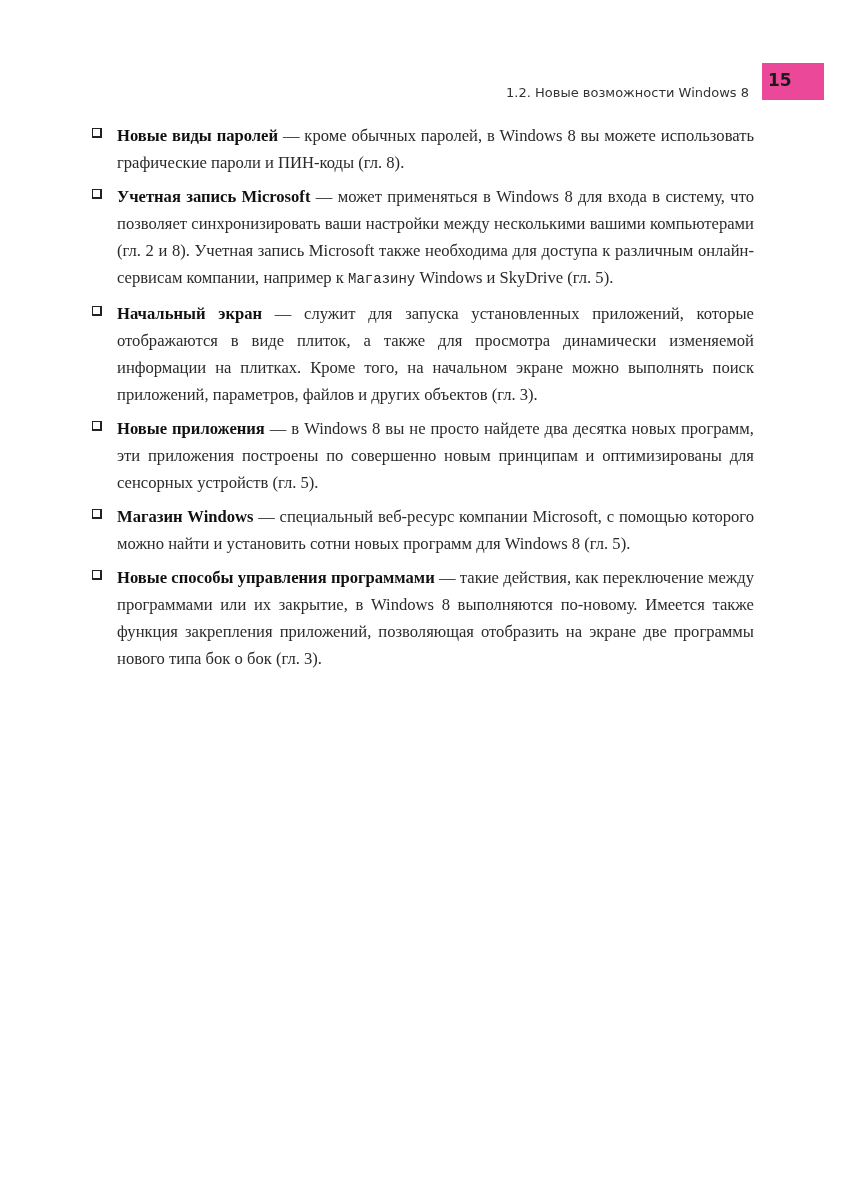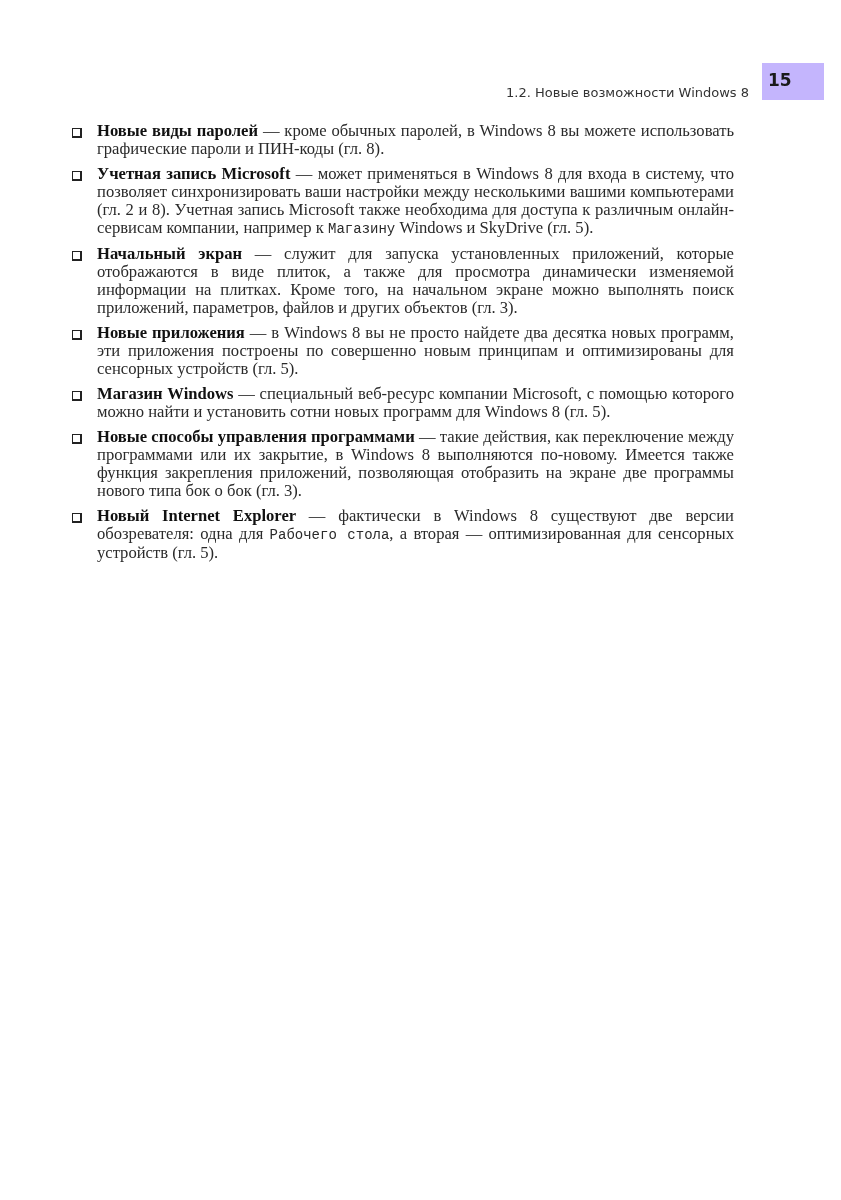--- a/index.html
+++ b/index.html
@@ -6,29 +6,29 @@
   body { width: 841px; height: 1200px; position: relative; overflow: hidden; }
   .header {
     position: absolute; top: 63px; left: 0; width: 841px; height: 37px;
   }
   .running-title {
     position: absolute; right: 92px; top: 10px;
     font-family: "DejaVu Sans", sans-serif; font-size: 13px; color: #333; margin-top: 12px;
   }
   .page-num-box {
     position: absolute; left: 762px; top: 0; width: 62px; height: 37px;
-    background: #c4b5fd;
+    background: #ec4899;
   }
   .page-num {
     position: absolute; left: 6px; top: 7px;
     font-family: "DejaVu Sans", sans-serif; font-weight: bold; font-size: 17px; color: #1a1a1a;
   }
   .list {
-    position: absolute; left: 72px; top: 122px; width: 662px;
-    font-family: "Liberation Serif", serif; font-size: 16.6px; line-height: 18px; color: #2a2a2a;
+    position: absolute; left: 92px; top: 122px; width: 662px;
+    font-family: "Liberation Serif", serif; font-size: 16.6px; line-height: 27px; color: #2a2a2a;
     text-align: justify;
   }
   .item { position: relative; padding-left: 25px; margin-bottom: 7px; }
   .bullet {
     position: absolute; left: 0; top: 6px; width: 10px; height: 10px;
     border: 1px solid #222; border-right-width: 2px; border-bottom-width: 2px; box-sizing: border-box;
   }
   .term { font-weight: bold; color: #111; }
   .ui { font-family: Liberation Mono, monospace; font-size: 14px; }
 </style>
@@ -42,14 +42,13 @@
   </div>
 </div>
 
 <div class="list">
   <div class="item"><span class="bullet"></span><span class="term">Новые виды паролей</span><span> — кроме обычных паролей, в Windows 8 вы можете использовать графические пароли и ПИН-коды (гл. 8).</span></div>
   <div class="item"><span class="bullet"></span><span class="term">Учетная запись Microsoft</span><span> — может применяться в Windows 8 для входа в систему, что позволяет синхронизировать ваши настройки между несколькими вашими компьютерами (гл. 2 и 8). Учетная запись Microsoft также необходима для доступа к различным онлайн-сервисам компании, например к </span><span class="ui">Магазину</span><span> Windows и SkyDrive (гл. 5).</span></div>
   <div class="item"><span class="bullet"></span><span class="term">Начальный экран</span><span> — служит для запуска установленных приложений, которые отображаются в виде плиток, а также для просмотра динамически изменяемой информации на плитках. Кроме того, на начальном экране можно выполнять поиск приложений, параметров, файлов и других объектов (гл. 3).</span></div>
   <div class="item"><span class="bullet"></span><span class="term">Новые приложения</span><span> — в Windows 8 вы не просто найдете два десятка новых программ, эти приложения построены по совершенно новым принципам и оптимизированы для сенсорных устройств (гл. 5).</span></div>
   <div class="item"><span class="bullet"></span><span class="term">Магазин Windows</span><span> — специальный веб-ресурс компании Microsoft, с помощью которого можно найти и установить сотни новых программ для Windows 8 (гл. 5).</span></div>
   <div class="item"><span class="bullet"></span><span class="term">Новые способы управления программами</span><span> — такие действия, как переключение между программами или их закрытие, в Windows 8 выполняются по-новому. Имеется также функция закрепления приложений, позволяющая отобразить на экране две программы нового типа бок о бок (гл. 3).</span></div>
-  <div class="item"><span class="bullet"></span><span class="term">Новый Internet Explorer</span><span> — фактически в Windows 8 существуют две версии обозревателя: одна для </span><span class="ui">Рабочего стола</span><span>, а вторая — оптимизированная для сенсорных устройств (гл. 5).</span></div>
 </div>
 
 </body></html>

